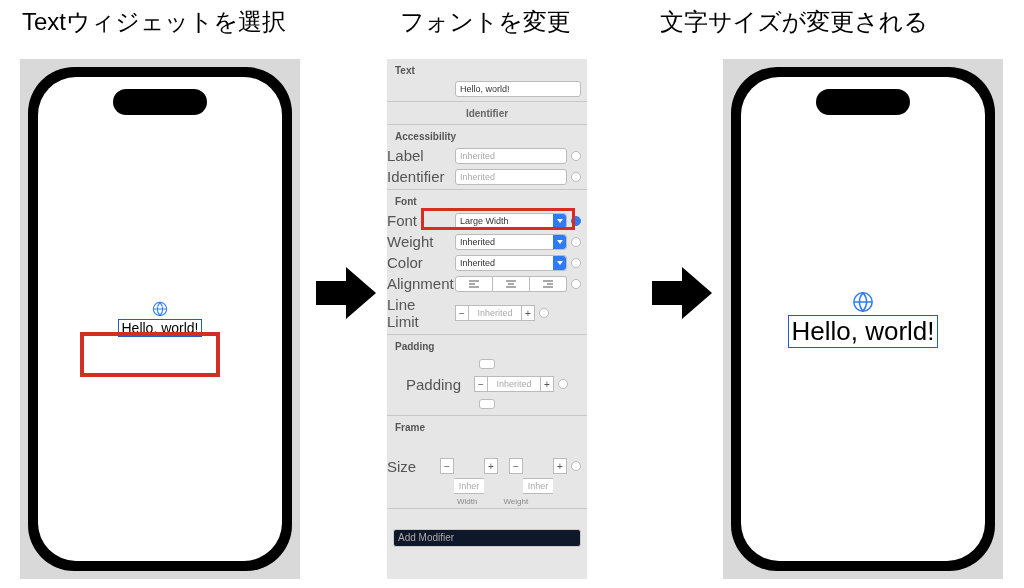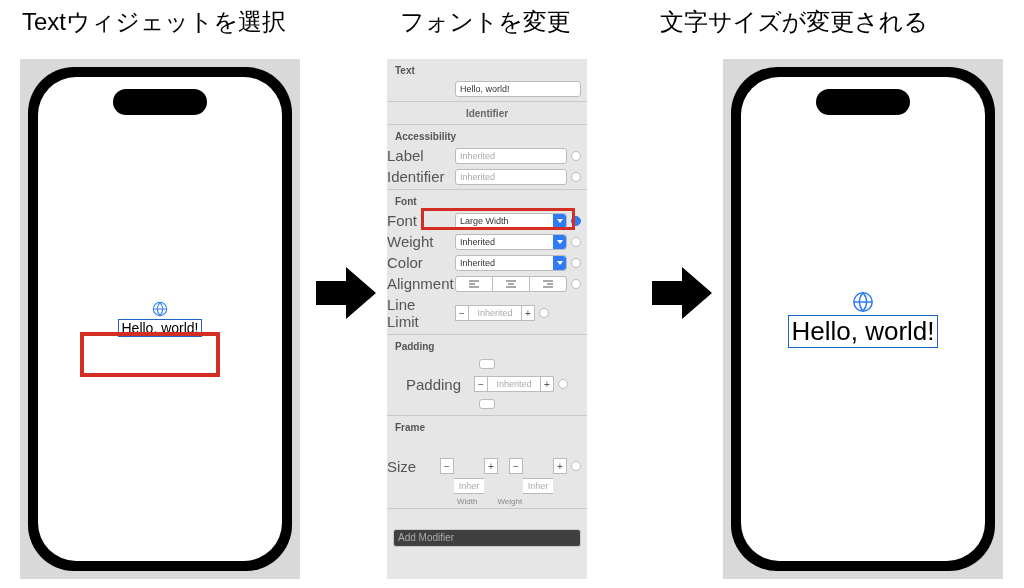--- a/index.html
+++ b/index.html
@@ -60,23 +60,23 @@
   .stepper .btn { width: 14px; height: 16px; border: 1px solid #bbb; background: #fff; display:flex; align-items:center; justify-content:center; font-size:10px; }
   .stepper .mid { height: 16px; width: 52px; border-top:1px solid #bbb; border-bottom:1px solid #bbb; background:#fff; display:flex; align-items:center; justify-content:center; color:#aaa; font-size:9px; }
   .stepper.small .mid { width: 38px; }
 
   .pad-block { position: relative; height: 58px; display:flex; align-items:center; justify-content:center; }
   .pad-block .thumb { position:absolute; width:16px; height:10px; background:#fff; border:1px solid #bbb; border-radius:3px; }
   .pad-block .tt { top: 4px; left: 50%; transform: translateX(-50%); }
   .pad-block .tb { bottom: 4px; left: 50%; transform: translateX(-50%); }
 
   .size-row .stepper .mid { width: 30px; margin-top: 40px; }
-  .size-sub { display:flex; padding-left:70px; font-size:8px; color:#888; gap: 20px; margin-top:1px;align-items:center;}
-
-  .add-mod { margin: 20px 6px 0; background:#404040; border:1px solid #ccc; border-radius:3px; height:18px; line-height:16px; padding:0 4px; color:#aaa; font-size:10px; }
+  .size-sub { display:flex; padding-left:70px; font-size:8px; color:#888; gap: 26px; margin-top:1px;align-items:center;}
+
+  .add-mod { margin: 20px 6px 0; background:#0f172a; border:1px solid #ccc; border-radius:3px; height:18px; line-height:16px; padding:0 4px; color:#aaa; font-size:10px; }
 </style>
 </head>
 <body>
 
 <div class="caption c1">Textウィジェットを選択</div>
 <div class="caption c2">フォントを変更</div>
 <div class="caption c3">文字サイズが変更される</div>
 
 <div class="phone-wrap left">
   <div class="phone-body">

